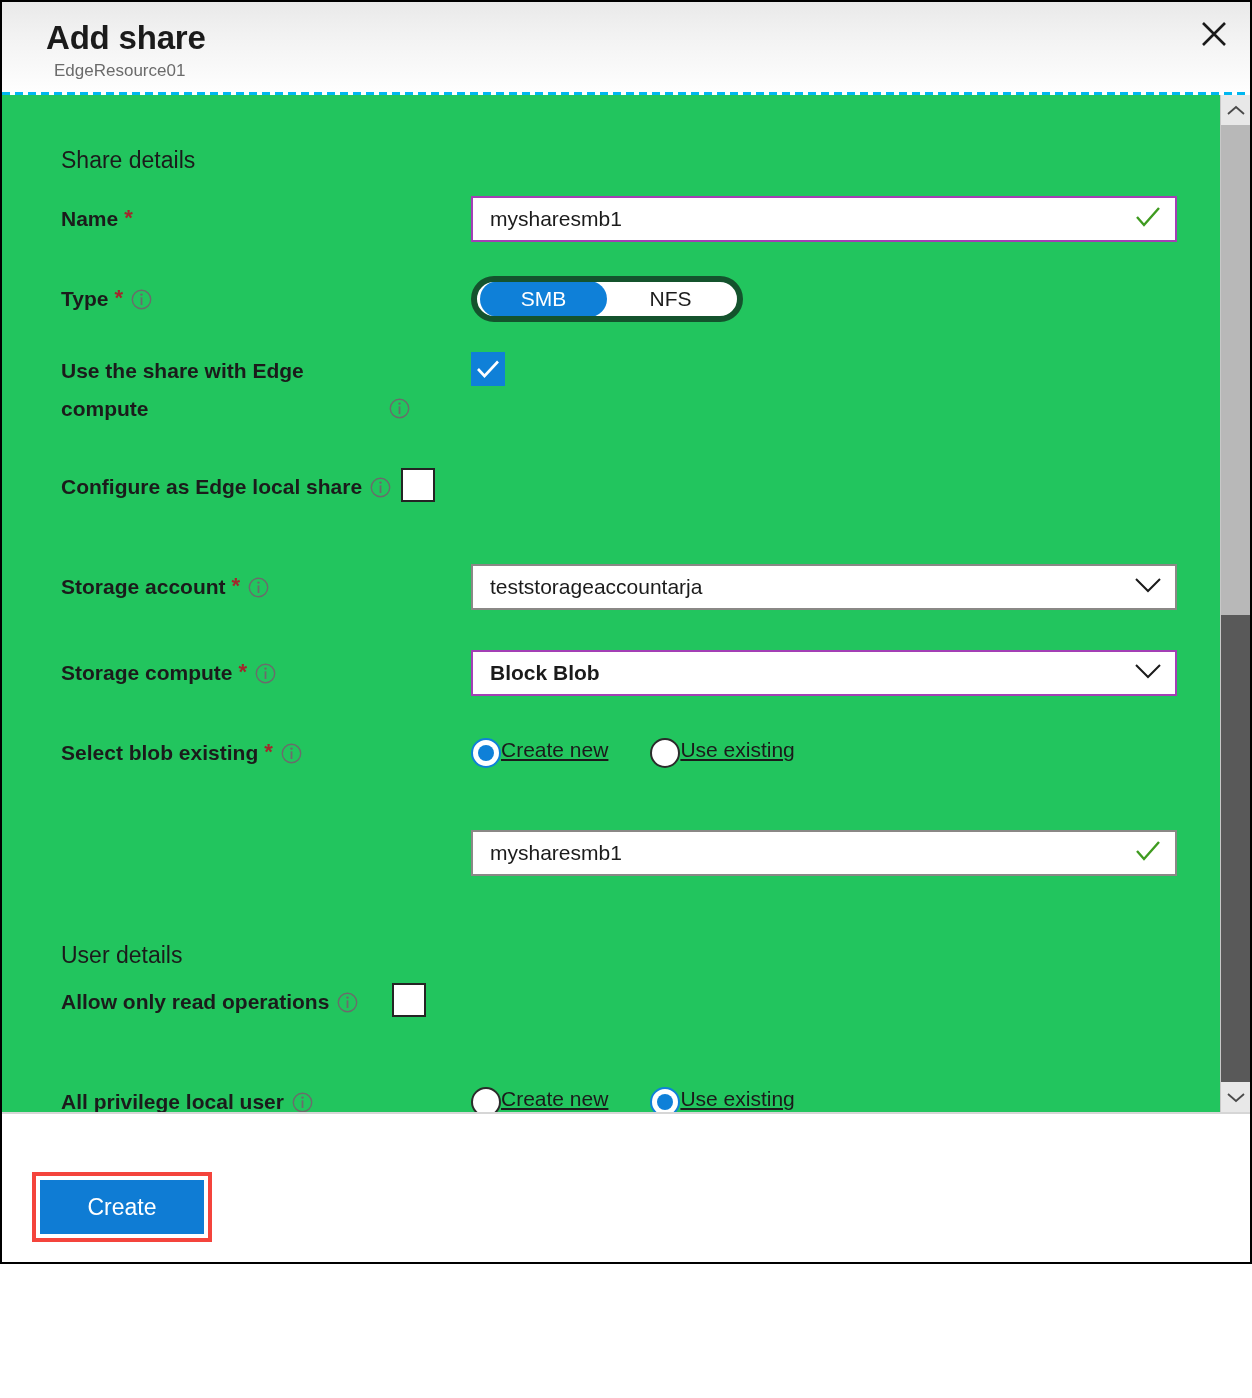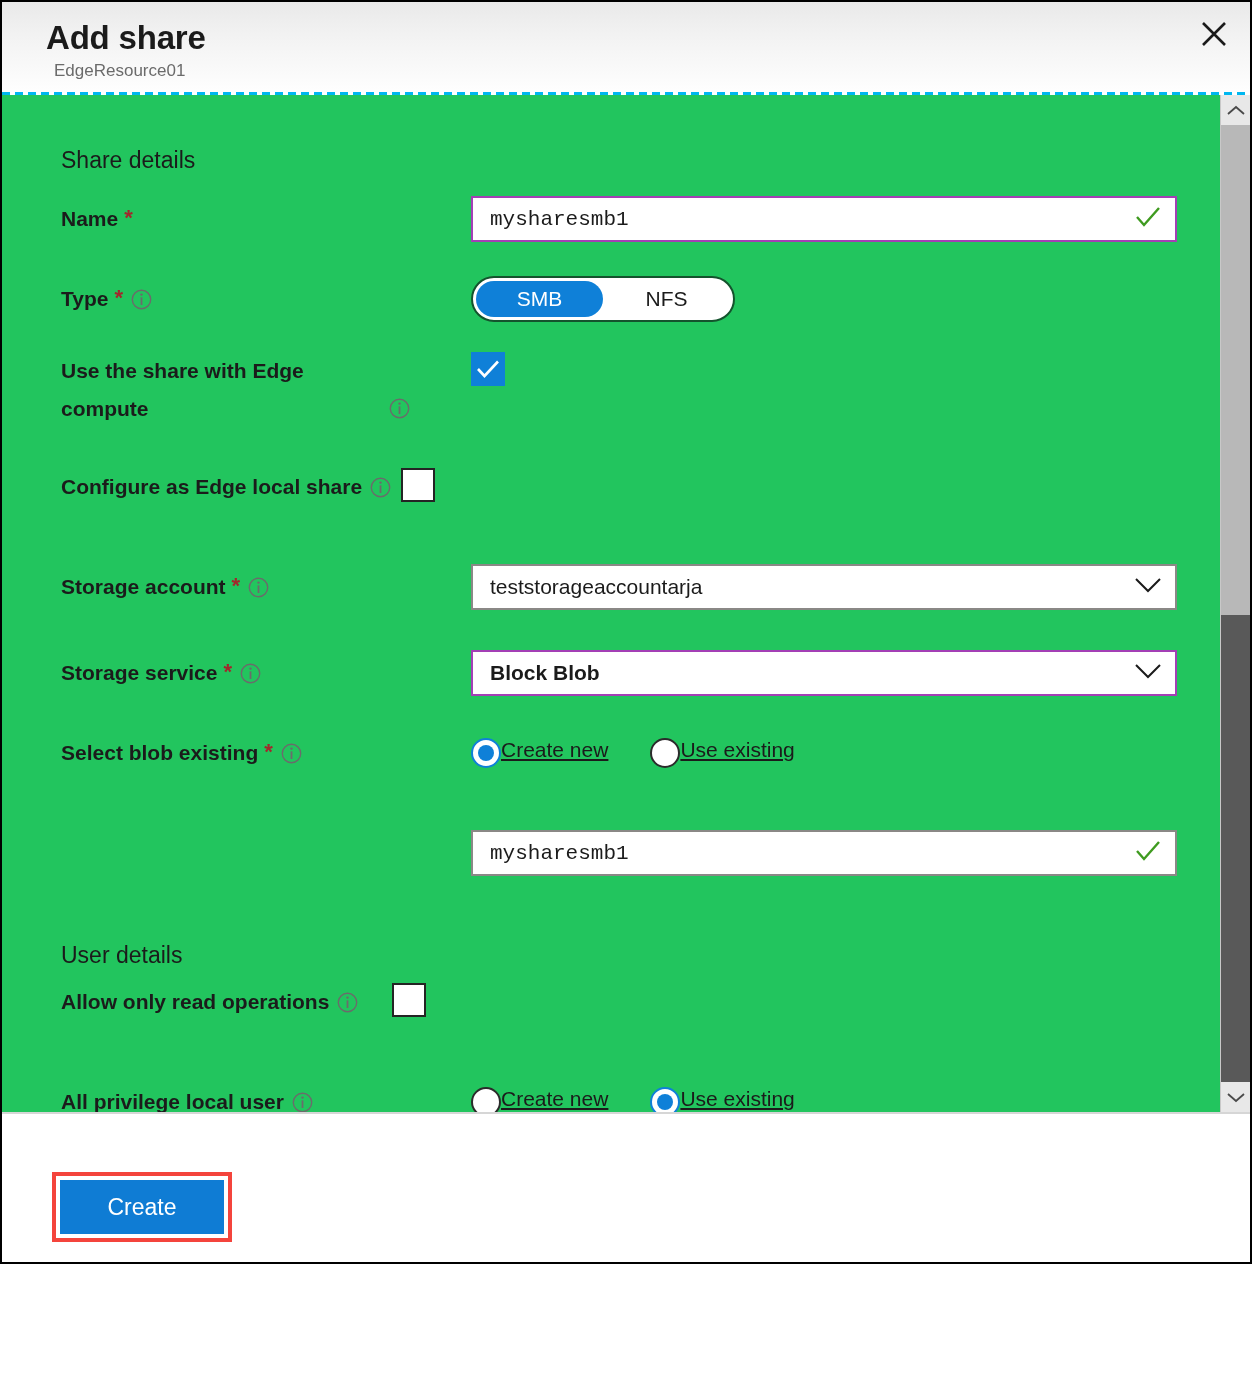--- a/index.html
+++ b/index.html
@@ -167,21 +167,21 @@
     width: 706px;
     height: 46px;
     background: #ffffff;
     border: 2px solid #8a8886;
     display: flex;
     align-items: center;
   }
   .tbox.accent { border-color: #a33fb5; }
   .tbox input {
     border: none; outline: none; background: transparent;
-    font-family: Liberation Mono, monospace;
+    font-family: Liberation Sans, sans-serif;
     font-size: 21px;
     color: #1b1b1b;
     width: 100%;
     padding: 0 48px 0 17px;
     height: 100%;
   }
   .okcheck {
     position: absolute;
     right: 14px; top: 50%;
     transform: translateY(-50%);
@@ -210,22 +210,23 @@
   .chev {
     position: absolute;
     right: 13px; top: 50%;
     transform: translateY(-50%);
     pointer-events: none;
   }
 
   
   .pill {
     display: inline-flex;
+    align-items: center;
     height: 46px;
-    border: 2px solid #14532d;
+    border: 6px solid #14532d;
     border-radius: 24px;
     background: #ffffff;
     padding: 3px;
     cursor: pointer;
     overflow: hidden;
   }
   .pill-opt {
     height: 36px;
     min-width: 127px;
     border-radius: 19px;
@@ -310,21 +311,21 @@
     flex: 0 0 2px;
   }
   #footer {
     flex: 0 0 auto;
     height: 148px;
     background: #ffffff;
     position: relative;
   }
   #create-highlight {
     position: absolute;
-    left: 50px; top: 58px;
+    left: 30px; top: 58px;
     border: 4px solid #f4443c;
     padding: 4px;
     background: #ffffff;
   }
   #create-btn {
     display: block;
     min-width: 164px;
     height: 54px;
     background: #0f7cd4;
     border: none;
@@ -464,21 +465,21 @@
               </svg>
             </span>
           </div>
         </div>
       </div>
 
       <div class="sp-40"></div>
 
       <div class="row">
         <div class="lbl">
-          <span class="lbl-text">Storage service</span>
+          <span class="lbl-text">Storage compute</span>
           <span class="req">*</span>
           <span class="info-icon">
             <svg width="21" height="21" viewBox="0 0 21 21" aria-hidden="true">
               <circle cx="10.5" cy="10.5" r="9.2" stroke="#6b6b6b" stroke-width="1.4" fill="none"></circle>
               <circle cx="10.5" cy="5.6" r="1.2" fill="#6b6b6b"></circle>
               <rect x="9.6" y="8.4" width="1.8" height="7.6" fill="#6b6b6b"></rect>
             </svg>
           </span>
         </div>
         <div class="ctrl">

